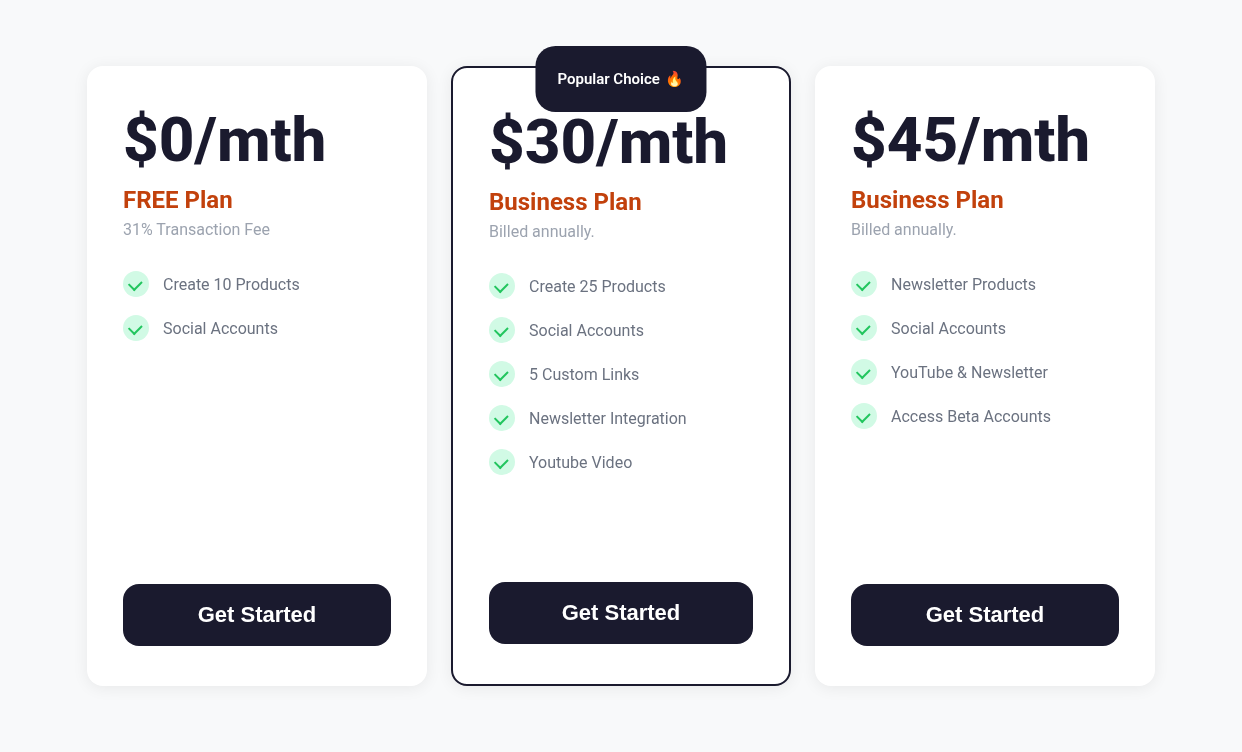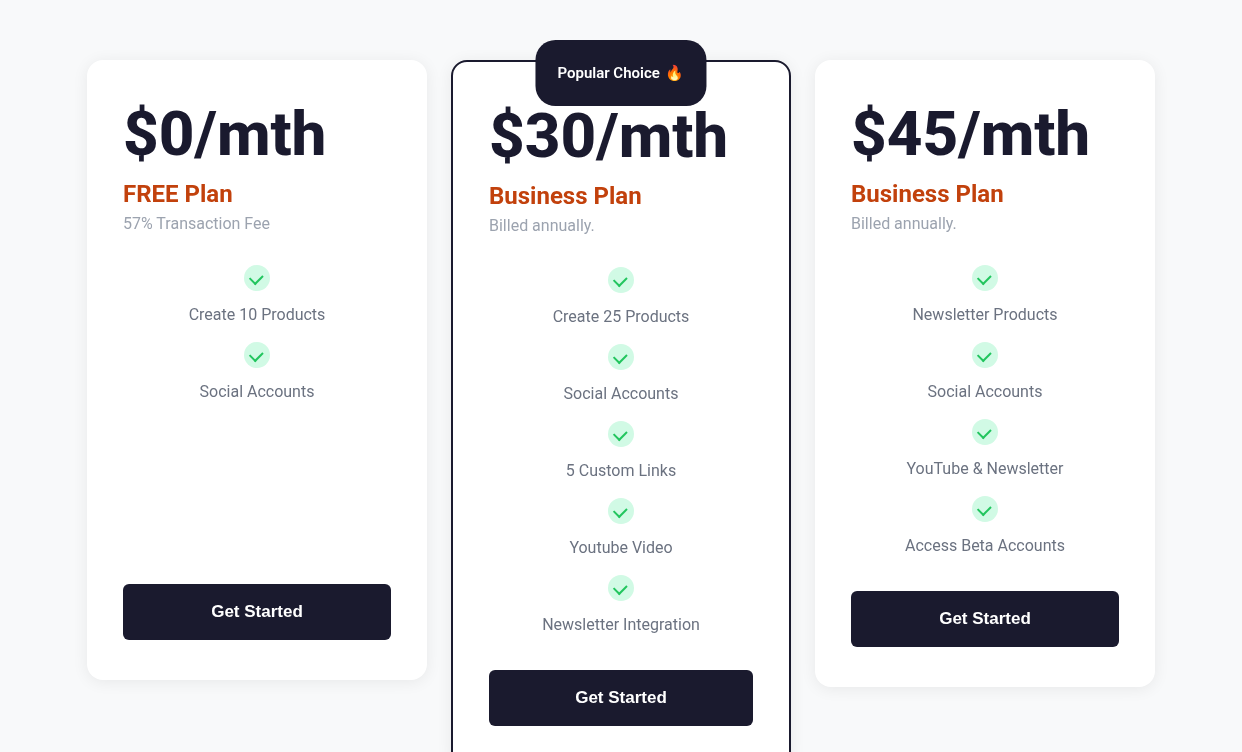--- a/index.html
+++ b/index.html
@@ -88,21 +88,20 @@
       display: flex;
       flex-direction: column;
       gap: 18px;
       margin-bottom: 36px;
     }
 
     .feature-item {
       display: flex;
       align-items: center;
       gap: 14px;
-      flex-direction: column;
     }
 
     .check-icon {
       width: 26px;
       height: 26px;
       border-radius: 50%;
       background: #d1fae5;
       display: flex;
       align-items: center;
       justify-content: center;
@@ -124,37 +123,37 @@
       color: #6b7280;
     }
 
     .get-started-btn {
       display: block;
       width: 100%;
       padding: 18px;
       background: #1a1a2e;
       color: #ffffff;
       border: none;
-      border-radius: 6px;
-      font-size: 17px;
+      border-radius: 16px;
+      font-size: 22px;
       font-weight: 600;
       cursor: pointer;
       text-align: center;
       margin-top: auto;
     }
   </style>
 </head>
 <body>
 
 <div class="pricing-container">
 
   <div class="plan-card">
     <div class="plan-price">$0/mth</div>
     <div class="plan-name">FREE Plan</div>
-    <div class="plan-billing">57% Transaction Fee</div>
+    <div class="plan-billing">31% Transaction Fee</div>
     <ul class="features-list">
       <li class="feature-item">
         <span class="check-icon"></span>
         <span class="feature-text">Create 10 Products</span>
       </li>
       <li class="feature-item">
         <span class="check-icon"></span>
         <span class="feature-text">Social Accounts</span>
       </li>
     </ul>
@@ -177,25 +176,25 @@
       <li class="feature-item">
         <span class="check-icon"></span>
         <span class="feature-text">Social Accounts</span>
       </li>
       <li class="feature-item">
         <span class="check-icon"></span>
         <span class="feature-text">5 Custom Links</span>
       </li>
       <li class="feature-item">
         <span class="check-icon"></span>
+        <span class="feature-text">Newsletter Integration</span>
+      </li>
+      <li class="feature-item">
+        <span class="check-icon"></span>
         <span class="feature-text">Youtube Video</span>
-      </li>
-      <li class="feature-item">
-        <span class="check-icon"></span>
-        <span class="feature-text">Newsletter Integration</span>
       </li>
     </ul>
     <button class="get-started-btn">Get Started</button>
   </div>
 
   <div class="plan-card">
     <div class="plan-price">$45/mth</div>
     <div class="plan-name">Business Plan</div>
     <div class="plan-billing">Billed annually.</div>
     <ul class="features-list">

